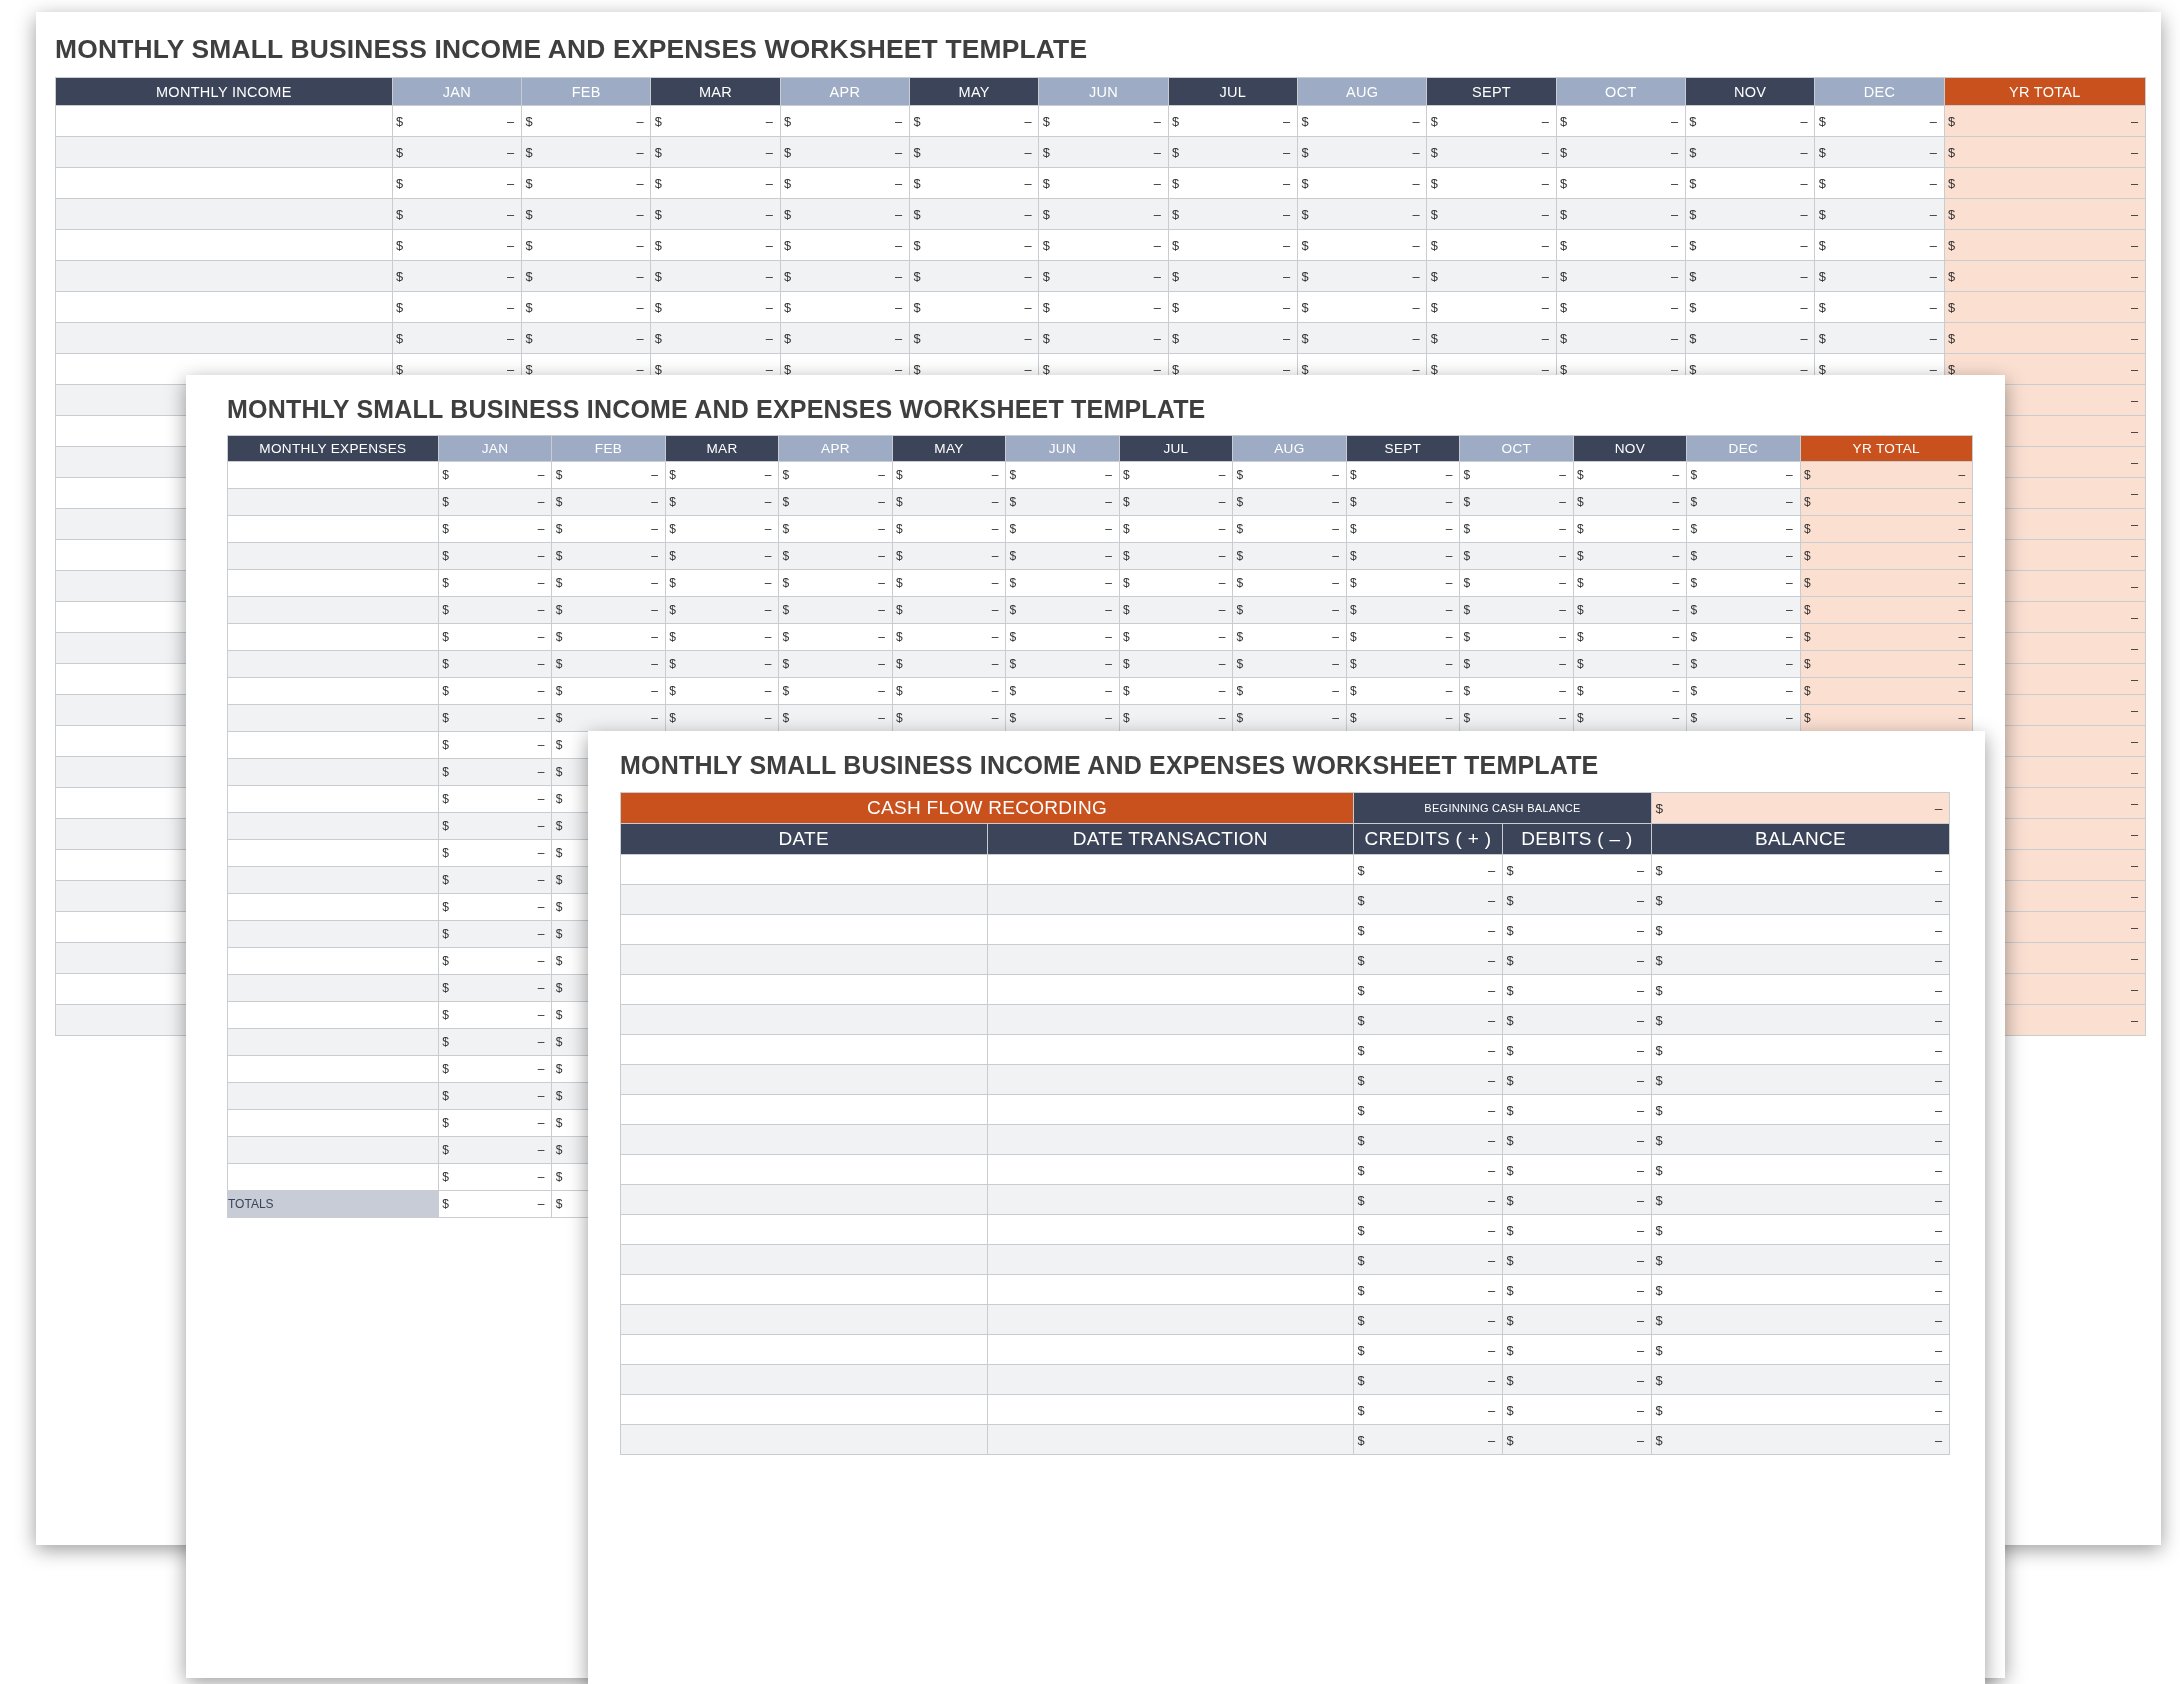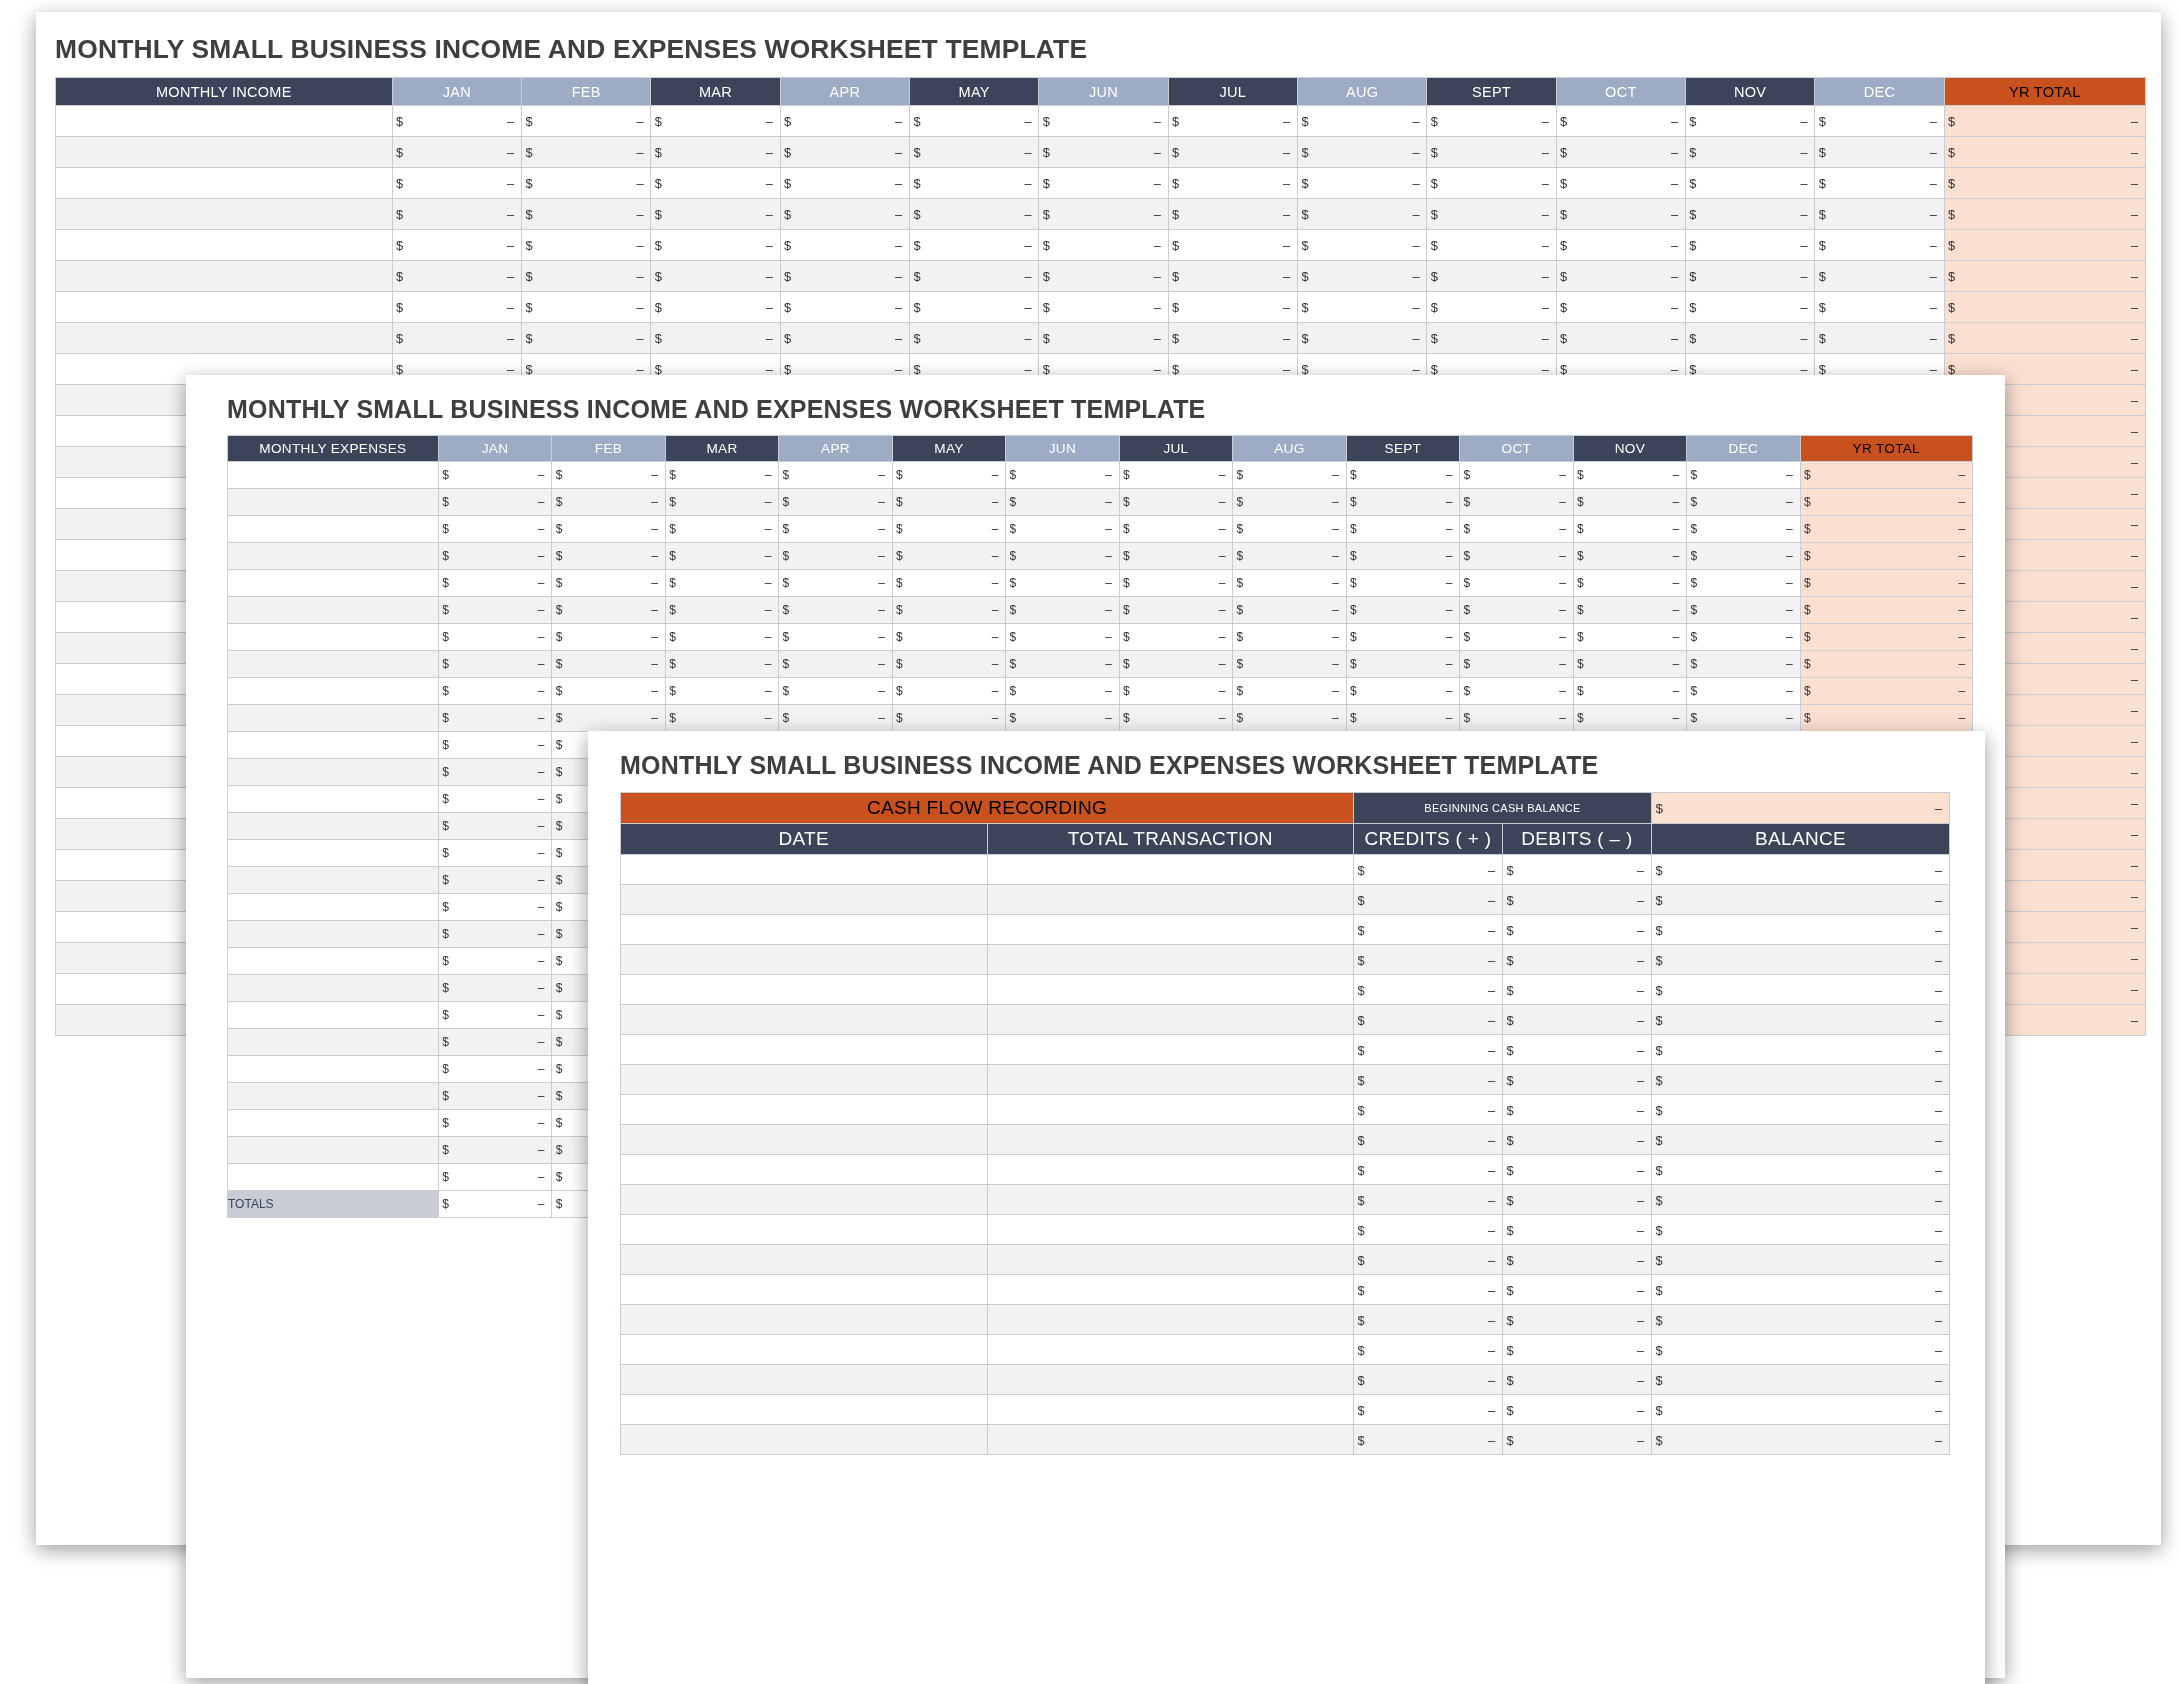--- a/index.html
+++ b/index.html
@@ -58,21 +58,21 @@
   }
   .hd-light {
     background: #9dacc4;
     color: #ffffff;
     font-weight: bold;
     text-align: center;
     letter-spacing: 0.3px;
   }
   .hd-orange {
     background: #c9511d;
-    color: #000000;
+    color: #ffffff;
     font-weight: bold;
     text-align: center;
     letter-spacing: 0.3px;
   }
 
   
   .money {
     background: #ffffff;
     position: relative;
   }
@@ -3408,21 +3408,21 @@
         <tr>
           <th class="hd-orange" colspan="2" style="width:733px">CASH FLOW RECORDING</th>
           <th class="hd-dark hd-beg" colspan="2" style="width:298px">BEGINNING CASH BALANCE</th>
           <th class="money peach" style="width:298px">
             <span class="cur">$</span>
             <span class="dash">–</span>
           </th>
         </tr>
         <tr>
           <th class="hd-dark" style="width:145px">DATE</th>
-          <th class="hd-dark" style="width:588px">TOTAL TRANSACTION</th>
+          <th class="hd-dark" style="width:588px">DATE TRANSACTION</th>
           <th class="hd-dark" style="width:149px">CREDITS ( + )</th>
           <th class="hd-dark" style="width:149px">DEBITS ( – )</th>
           <th class="hd-dark" style="width:298px">BALANCE</th>
         </tr>
       </thead>
       <tbody id="cash-body">
           <tr>
             <td class="label-cell"></td>
             <td class="label-cell"></td>
             <td class="money">

